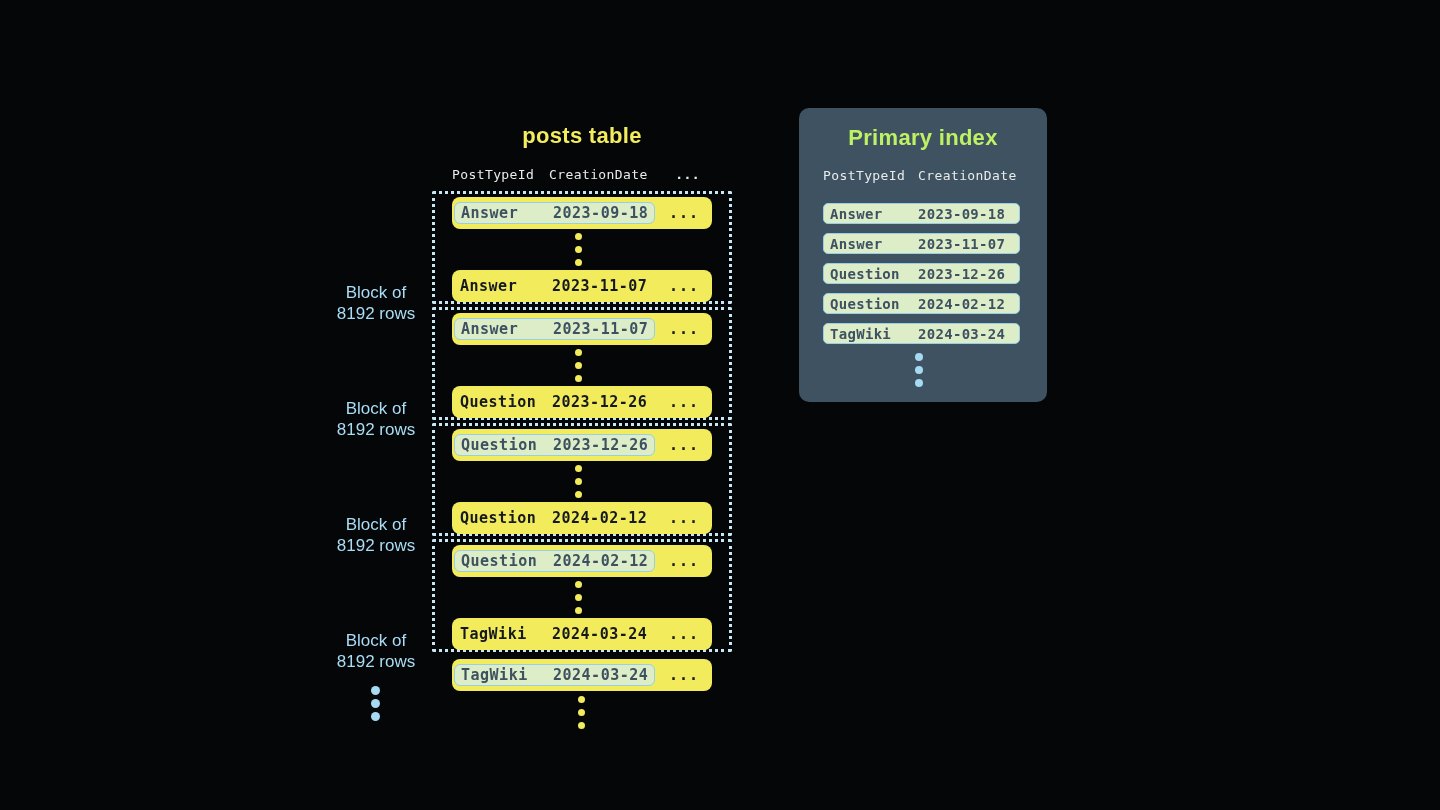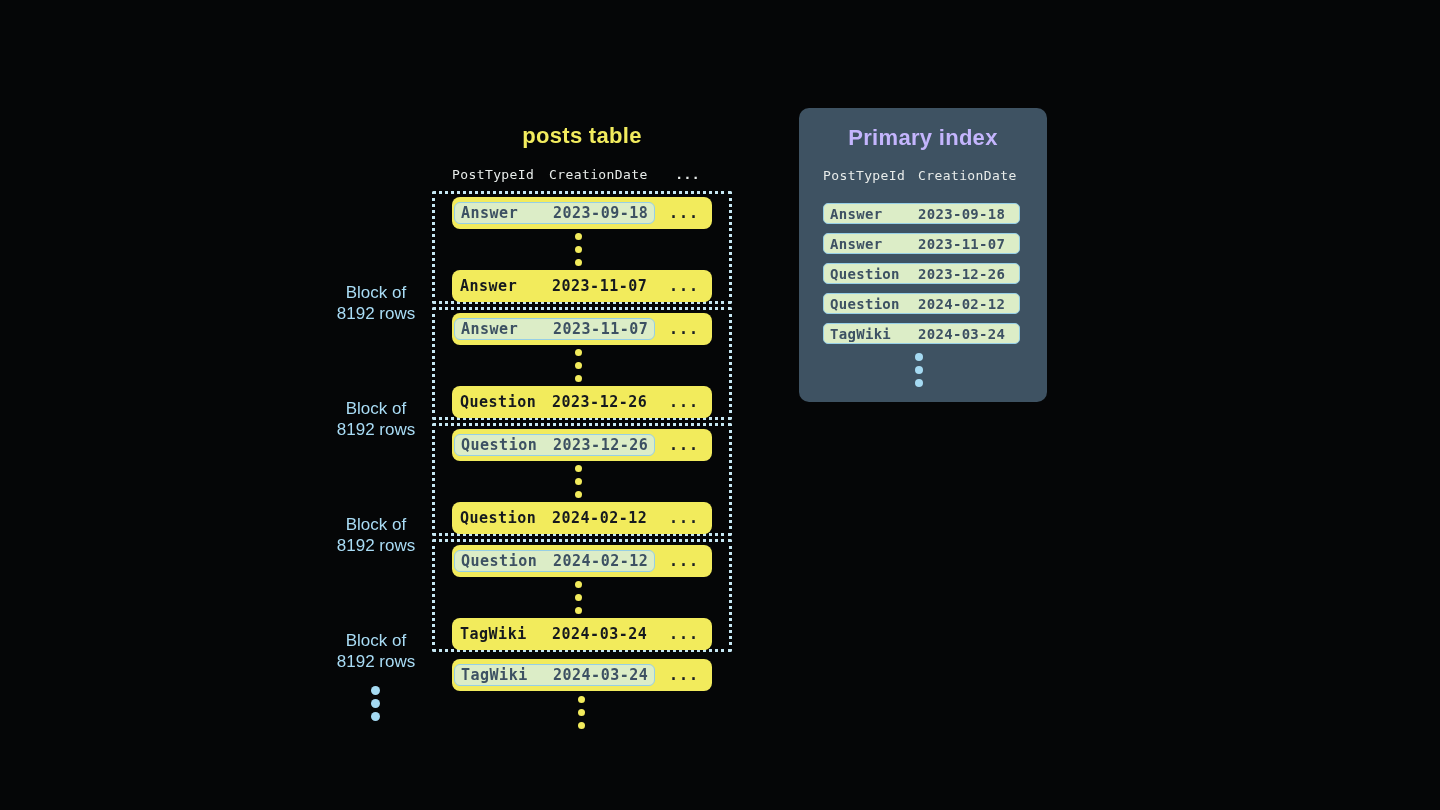--- a/index.html
+++ b/index.html
@@ -46,21 +46,21 @@
   .left-bdots .dot{width:9px;height:9px;}
 
   .block-label{position:absolute;left:306px;width:140px;text-align:center;
                color:#A9DCF5;font-size:17px;line-height:21px;font-weight:500;margin-top:43px;}
   .block-label.l1{top:239px}.block-label.l2{top:355px}
   .block-label.l3{top:471px}.block-label.l4{top:587px}
 
   
   .panel{position:absolute;left:799px;top:108px;width:248px;height:294px;
          background:#3E5262;border-radius:10px;}
-  .panel-title{margin-top:17px;text-align:center;color:#c4b5fd;
+  .panel-title{margin-top:17px;text-align:center;color:#bef264;
                font-size:22px;font-weight:600;letter-spacing:.3px;}
   .panel-header{position:absolute;left:24px;top:60px;display:flex;
                 font-family:"DejaVu Sans Mono",monospace;font-size:13px;
                 letter-spacing:.4px;color:#E8ECEA;}
   .panel-header .h-type{display:inline-block;width:95px;}
 
   .irow{position:absolute;left:24px;width:197px;height:21px;
         background:#DCEDC7;border:1.5px solid #96CFE6;border-radius:5px;
         display:flex;align-items:center;box-sizing:border-box;padding-left:6px;
         font-family:"DejaVu Sans Mono",monospace;font-weight:bold;font-size:14px;

